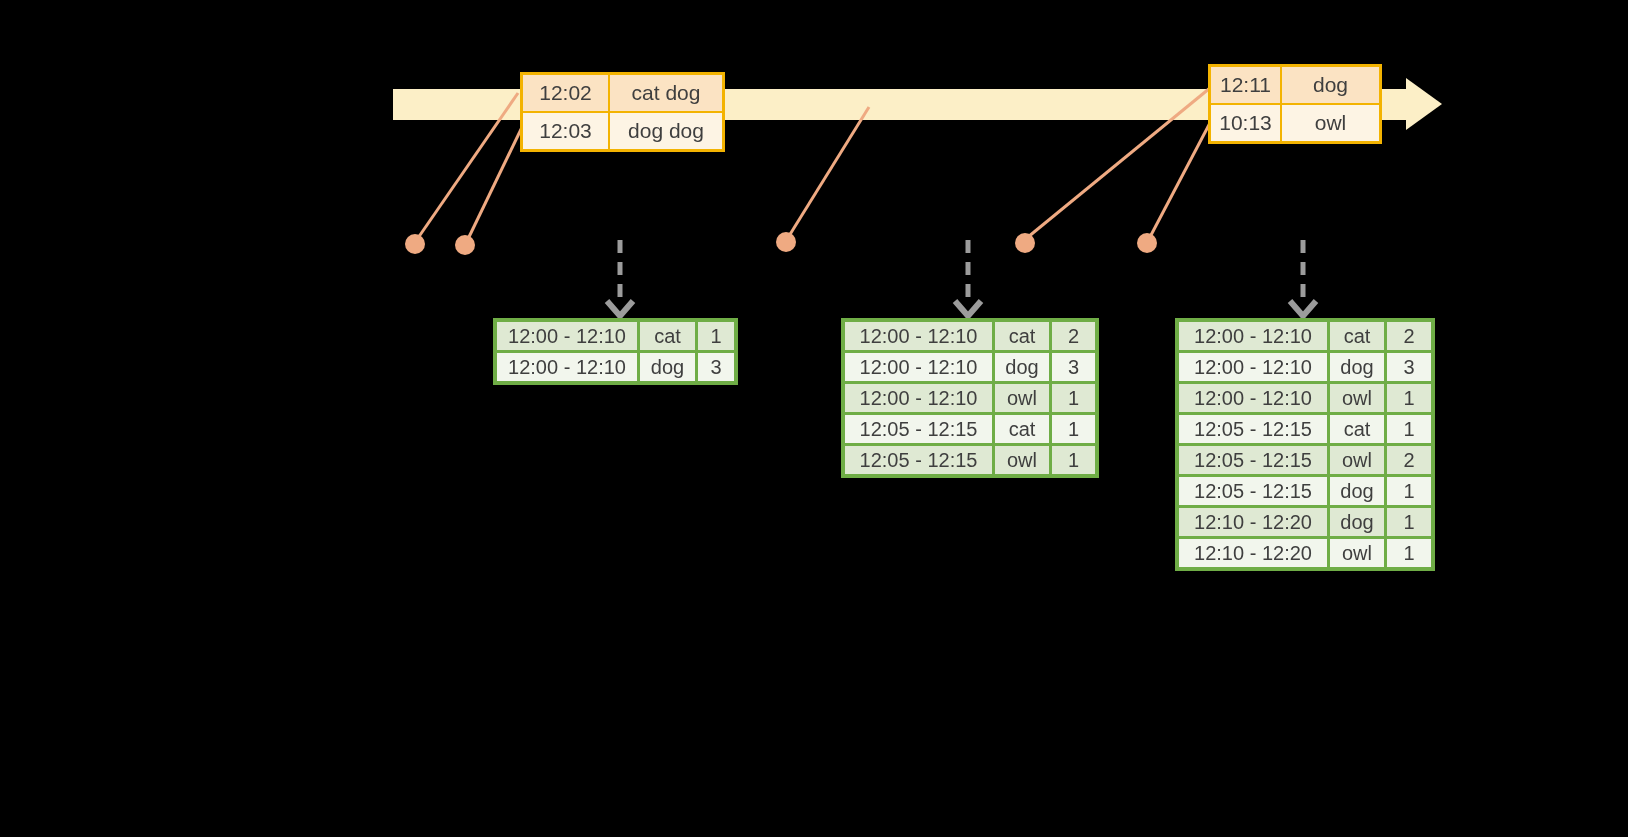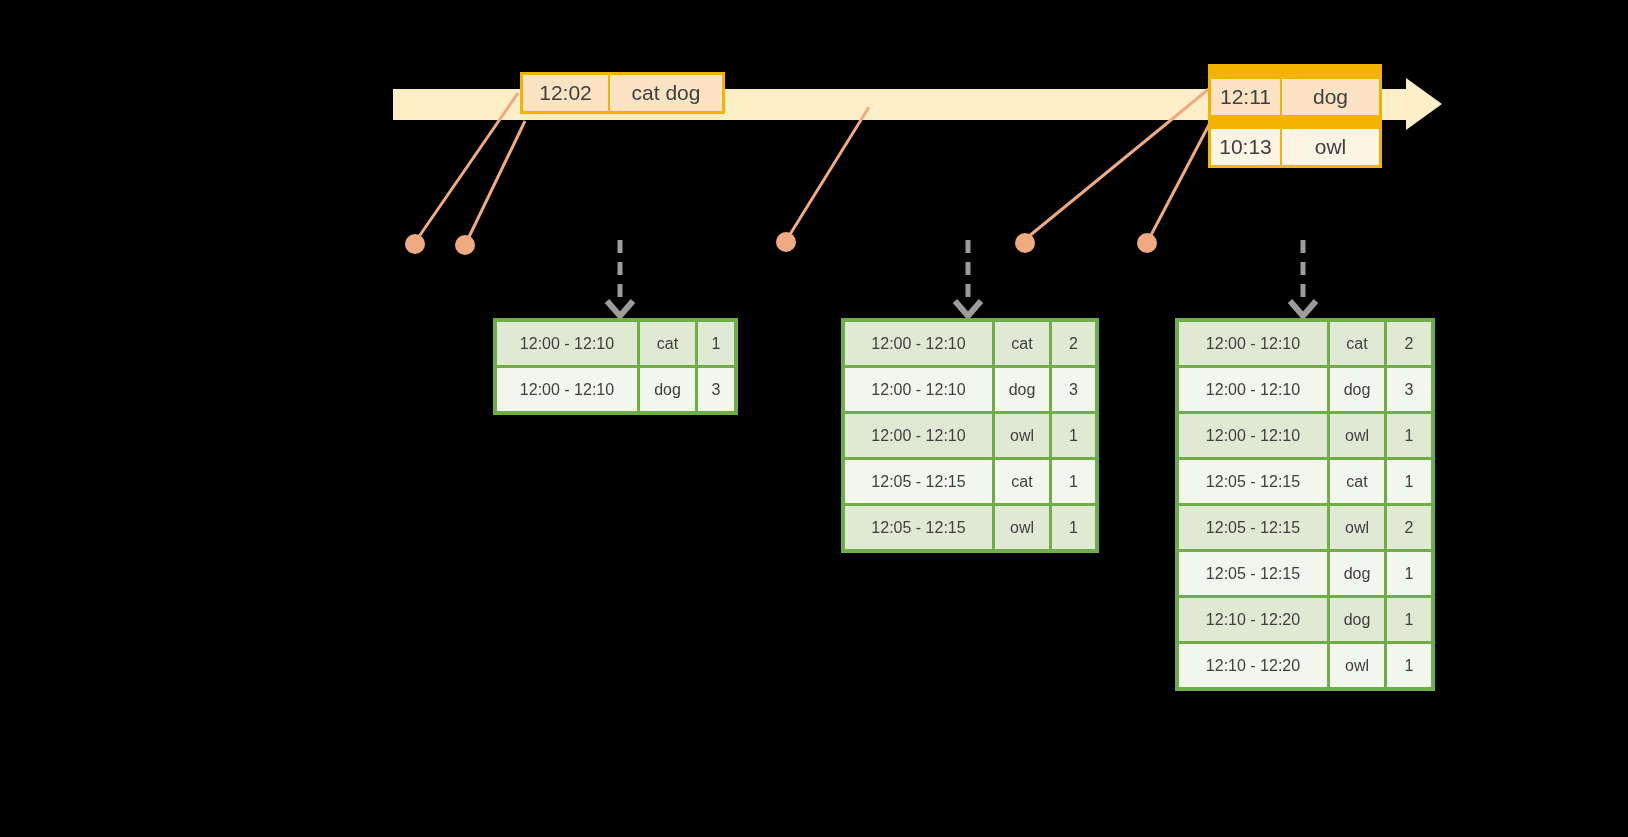--- a/index.html
+++ b/index.html
@@ -26,21 +26,21 @@
   .overlay{position:absolute;left:0;top:0;z-index:1;}
   
   .etable{
     position:absolute;z-index:2;
     background:var(--event-border);
     padding:3px;display:grid;row-gap:2px;
   }
   .erow{display:grid;column-gap:2px;}
   .et1 .erow{grid-template-columns:85px 112px;}
   .et2 .erow{grid-template-columns:84px 111px;}
-  .et3 .erow{grid-template-columns:69px 97px;margin-top:12px;}
+  .et3 .erow{grid-template-columns:69px 97px;}
   .ecell{
     height:36px;display:flex;align-items:center;justify-content:center;
     font-size:21px;color:var(--text);
   }
   .shade-dark  .ecell{background:var(--event-row-dark);}
   .shade-light .ecell{background:var(--event-row-light);}
   .shade-mid   .ecell{background:var(--event-row-mid);}
   .et1{left:520px;top:72px;}
   .et2{left:867px;top:83px;}
   .et3{left:1208px;top:64px;}
@@ -48,22 +48,22 @@
   .rtable{
     position:absolute;z-index:2;
     background:var(--result-border);
     padding:4px;display:grid;row-gap:3px;
   }
   .rrow{display:grid;column-gap:3px;}
   .rt1 .rrow{grid-template-columns:140px 55px 36px;}
   .rt2 .rrow{grid-template-columns:147px 54px 43px;}
   .rt3 .rrow{grid-template-columns:148px 54px 44px;}
   .rcell{
-    height:43px;display:flex;align-items:center;justify-content:center;
-    font-size:16px;color:var(--text);
+    height:28px;display:flex;align-items:center;justify-content:center;
+    font-size:20px;color:var(--text);
   }
   .rrow.shade-dark  .rcell{background:var(--result-row-dark);}
   .rrow.shade-light .rcell{background:var(--result-row-light);}
   .rt1{left:493px;top:318px;}
   .rt2{left:841px;top:318px;}
   .rt3{left:1175px;top:318px;}
 </style>
 </head>
 <body>
 
@@ -98,20 +98,24 @@
       <line x1="1303" y1="240" x2="1303" y2="304" stroke="var(--dashed-arrow)" stroke-width="5" stroke-dasharray="13 9"></line>
       <path d="M1290 301 L1303 316 L1316 301" fill="none" stroke="var(--dashed-arrow)" stroke-width="6"></path>
     </g>
   </svg>
 
   <div class="etable et1">
       <div class="erow shade-dark">
         <div class="ecell">12:02</div>
         <div class="ecell">cat dog</div>
       </div>
+      <div class="erow shade-light">
+        <div class="ecell">12:03</div>
+        <div class="ecell">dog dog</div>
+      </div>
     </div>
   <div class="etable et3">
       <div class="erow shade-dark">
         <div class="ecell">12:11</div>
         <div class="ecell">dog</div>
       </div>
       <div class="erow shade-light">
         <div class="ecell">10:13</div>
         <div class="ecell">owl</div>
       </div>

